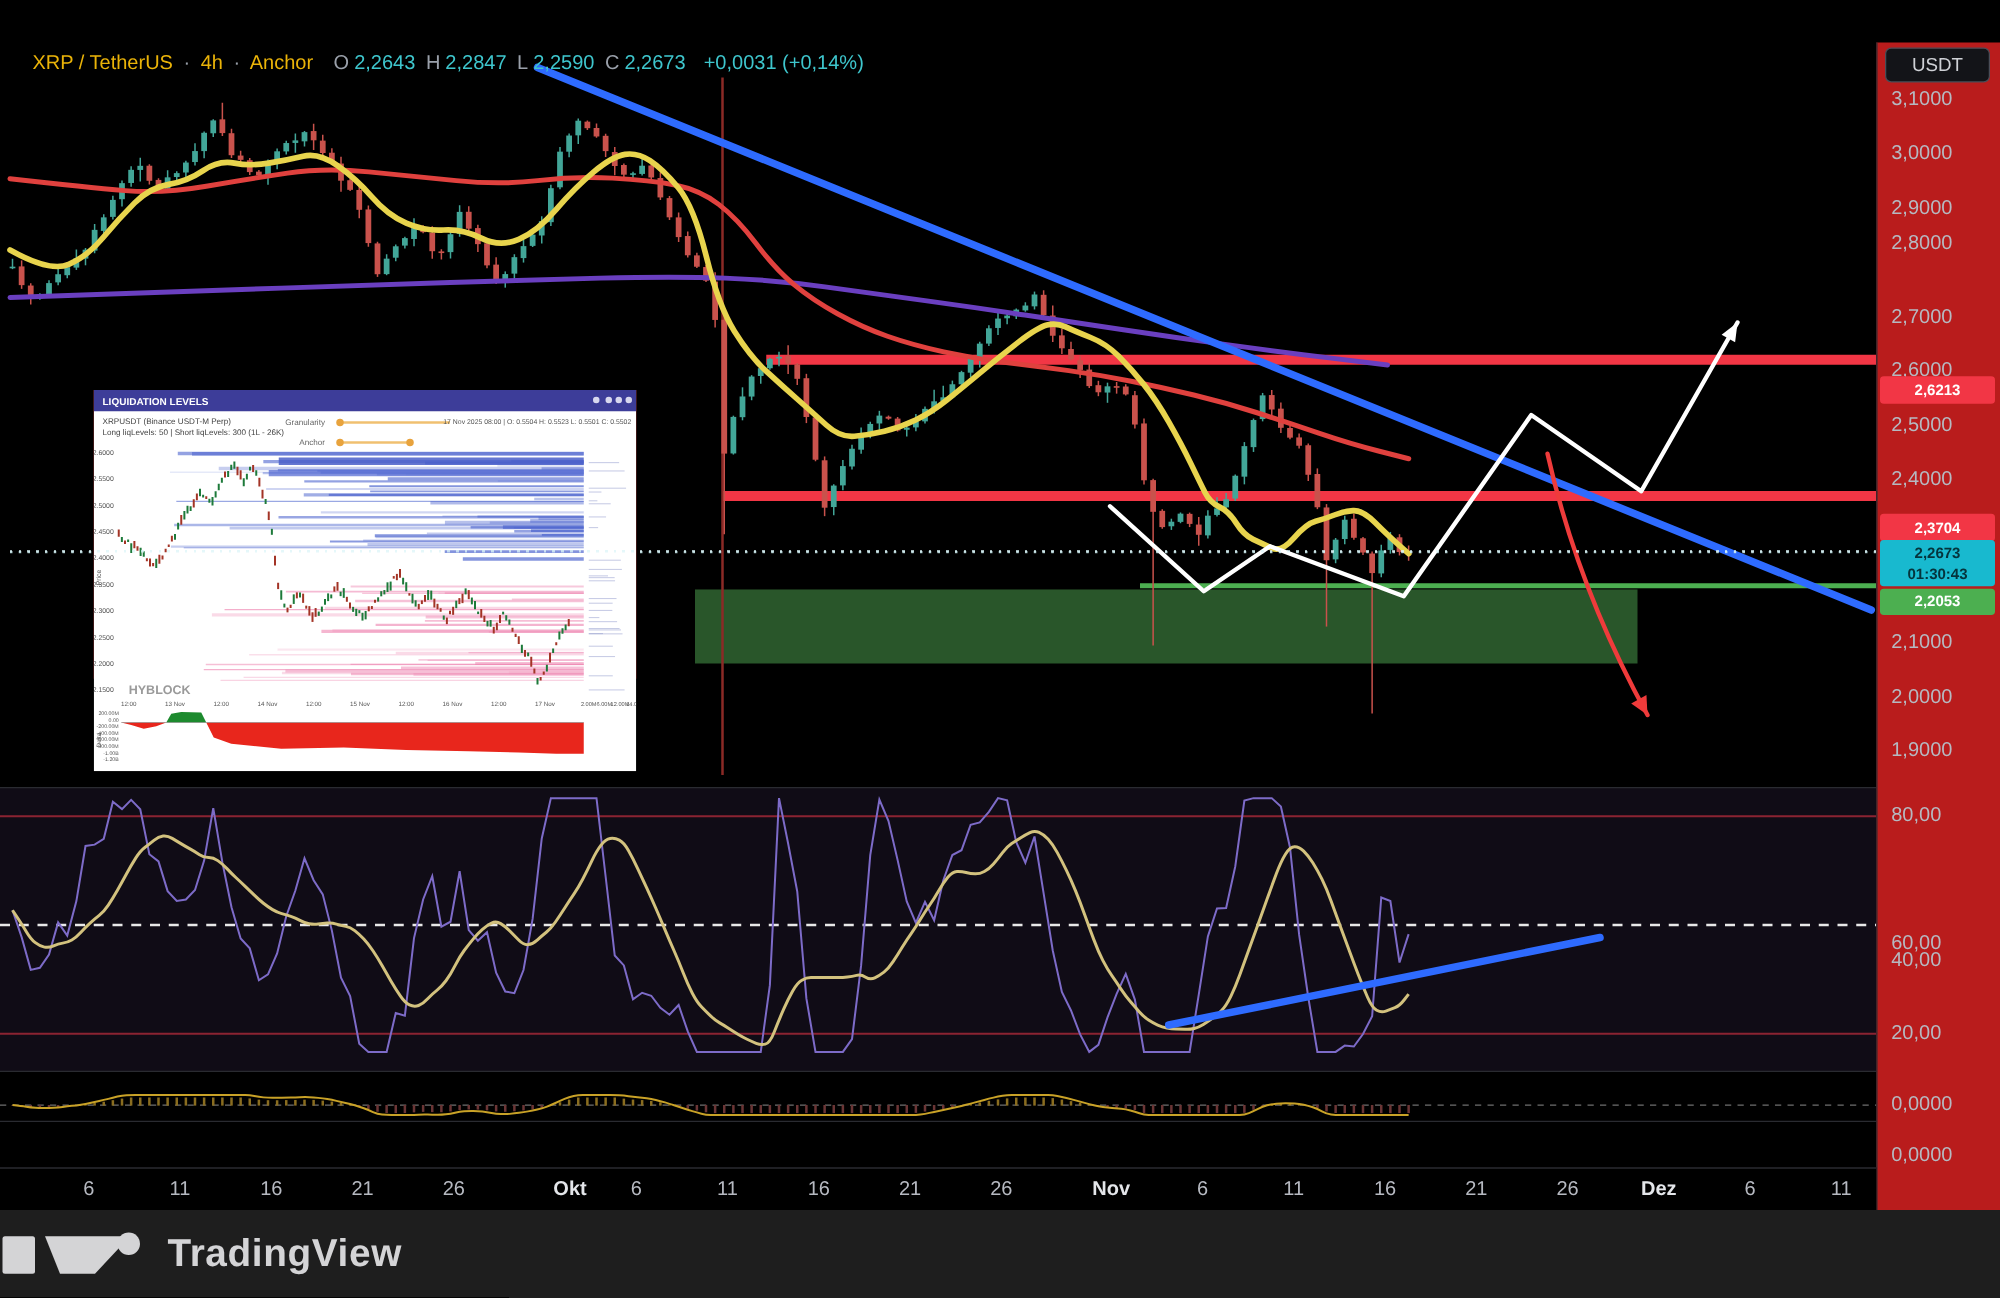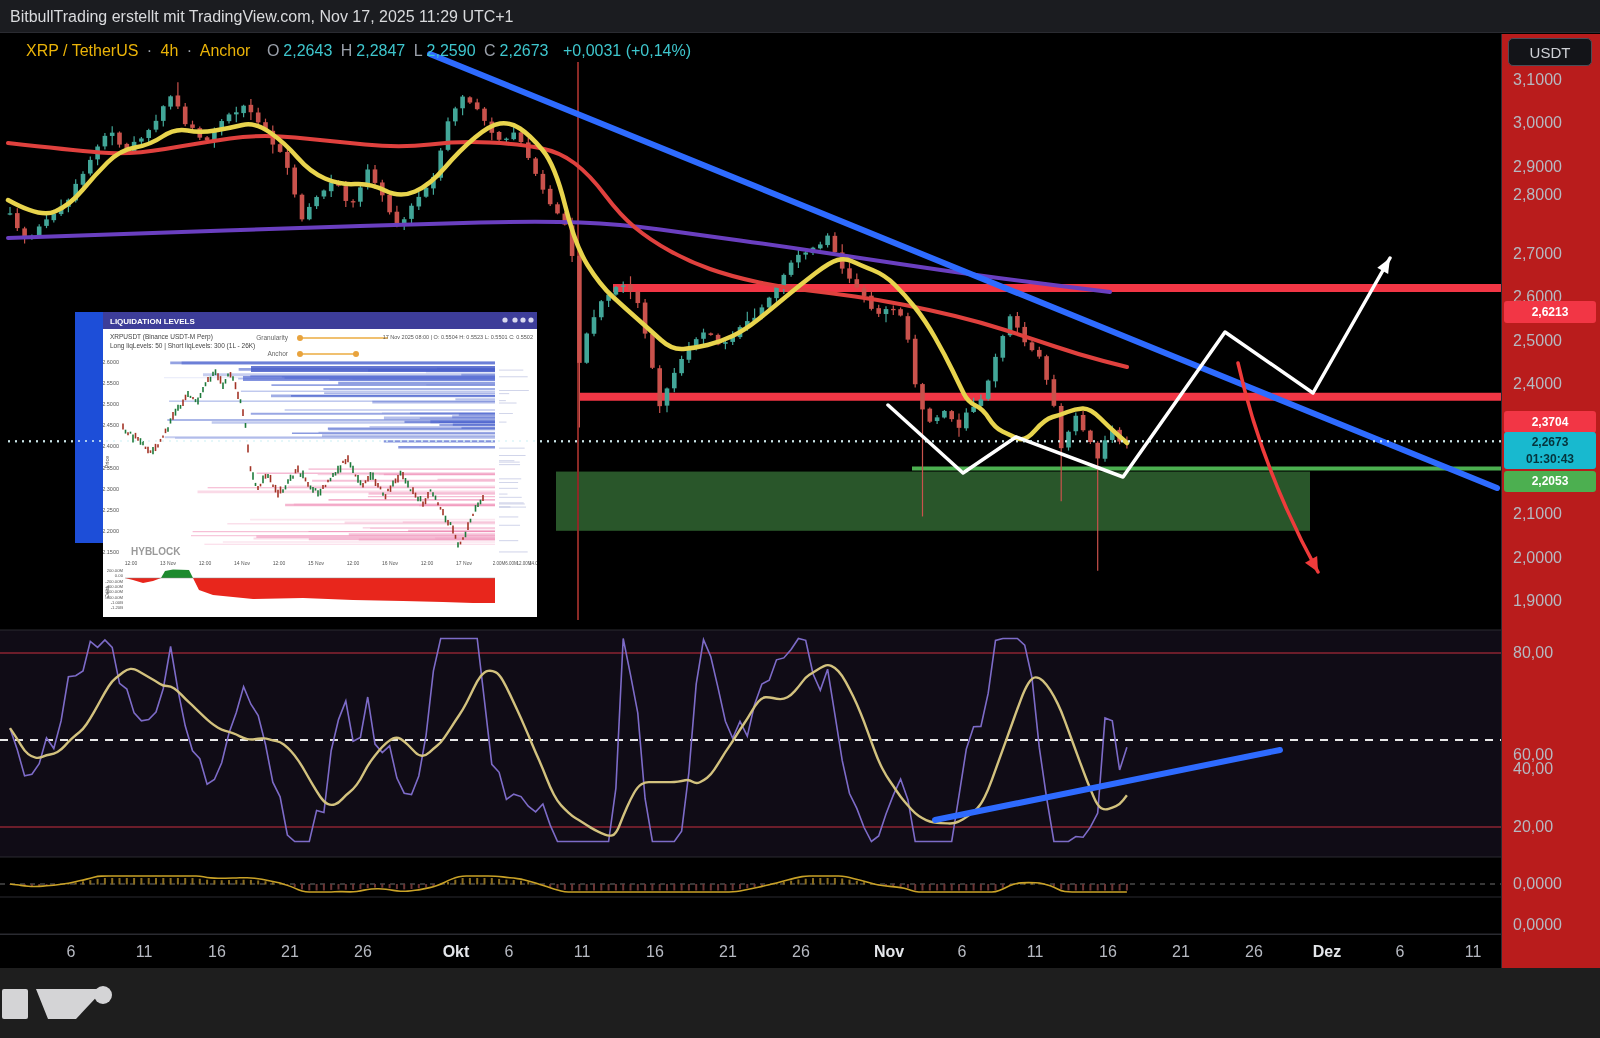--- a/index.html
+++ b/index.html
@@ -6,43 +6,40 @@
   body{font-family:"Liberation Sans",sans-serif;-webkit-font-smoothing:antialiased;}
   #root{position:relative;width:1600px;height:1038px;background:#000;overflow:hidden;}
   .topbar{position:absolute;left:0;top:0;width:1600px;height:33px;background:#1b1c20;border-bottom:1px solid #2a2b31;
           color:#d9dadd;font-size:16px;line-height:33px;padding-left:10px;box-sizing:border-box;white-space:nowrap;}
   #gfx{position:absolute;left:0;top:0;z-index:1;}
   .legend{position:absolute;left:26px;top:42px;z-index:5;font-size:16px;white-space:nowrap;color:#c6cad2;}
   .legend .sym{color:#eab308;}
   .legend .dim{color:#9aa0aa;}
   .legend .val{color:#3ec6cd;}
   .legend span{margin-right:4px;}
-  .hyblock{position:absolute;left:75px;top:312px;width:434px;height:231px;z-index:3;background:#1d4ed8;
-           box-shadow:0 0 0 1px rgba(0,0,0,.35);padding-left:28px;}
+  .hyblock{position:absolute;left:75px;top:312px;width:434px;height:231px;z-index:3;background:#b91c1c;
+           box-shadow:0 0 0 1px rgba(0,0,0,.35);}
   .priceline-overlay{position:absolute;left:8px;top:440px;width:1493px;height:2px;z-index:4;
            background-image:repeating-linear-gradient(90deg,rgba(220,245,248,.75) 0 2px,transparent 2px 7px);}
   .axis-col{position:absolute;left:1501px;top:34px;width:99px;height:934px;background:#b91c1c;z-index:6;border-left:1px solid #2a2b31;}
   .ptick{position:absolute;left:11px;transform:translateY(-50%);color:#b6b9c1;font-size:16px;white-space:nowrap;}
   .plabel{position:absolute;left:2px;width:92px;border-radius:3px;color:#fff;font-size:12px;font-weight:bold;
           display:flex;align-items:center;justify-content:center;flex-direction:column;line-height:17px;}
   .usdt{position:absolute;left:6px;top:4px;width:82px;height:26px;border:1px solid #4a4d57;border-radius:5px;
         color:#cfd1d6;background:#131418;font-size:15px;display:flex;align-items:center;justify-content:center;z-index:7;}
   .xaxis{position:absolute;left:0;top:934px;width:1501px;height:34px;background:#000;z-index:6;border-top:1px solid #2a2b31;}
   .xtick{position:absolute;top:50%;transform:translate(-50%,-50%);color:#b6b9c1;font-size:16px;}
   .xtick.bold{color:#e4e6ea;font-weight:bold;}
   .footer{position:absolute;left:0;top:968px;width:1600px;height:70px;background:#1e1e1e;z-index:8;display:flex;align-items:center;}
   .brand{color:#d4d4d6;font-size:31px;font-weight:bold;letter-spacing:.5px;margin-left:14px;}
 </style>
 </head>
 <body>
 
 <div id="root">
-  <div class="topbar">
-    <span>BitbullTrading erstellt mit TradingView.com, Nov 17, 2025 11:29 UTC+1</span>
-  </div>
 
   <svg id="gfx" width="1600" height="1038">
       <rect x="0" y="630" width="1501" height="227" fill="#100c16"></rect>
       <line x1="0" y1="630" x2="1501" y2="630" stroke="#2a2b31" stroke-width="1"></line>
       <line x1="0" y1="857" x2="1501" y2="857" stroke="#2a2b31" stroke-width="1"></line>
       <line x1="0" y1="897" x2="1501" y2="897" stroke="#2a2b31" stroke-width="1"></line>
       <line x1="0" y1="934" x2="1501" y2="934" stroke="#2a2b31" stroke-width="1"></line>
       <defs>
         <clipPath id="mainclip">
           <rect x="0" y="34" width="1501" height="596"></rect>
@@ -932,14 +929,15 @@
         <div class="xtick" style="left: 1473px; top: 17px;">11</div>
       </div>
     </div>
 
   <div class="footer">
     <svg width="120" height="44" viewBox="0 0 120 44">
       <rect x="2" y="8" width="26" height="30" rx="2" fill="#d4d4d6"></rect>
       <polygon points="36,8 104,8 76,38 48,38" fill="#d4d4d6"></polygon>
       <circle cx="103" cy="14" r="9" fill="#d4d4d6"></circle>
     </svg>
+    <span class="brand">TradingView</span>
   </div>
 </div>
 
 </body></html>

